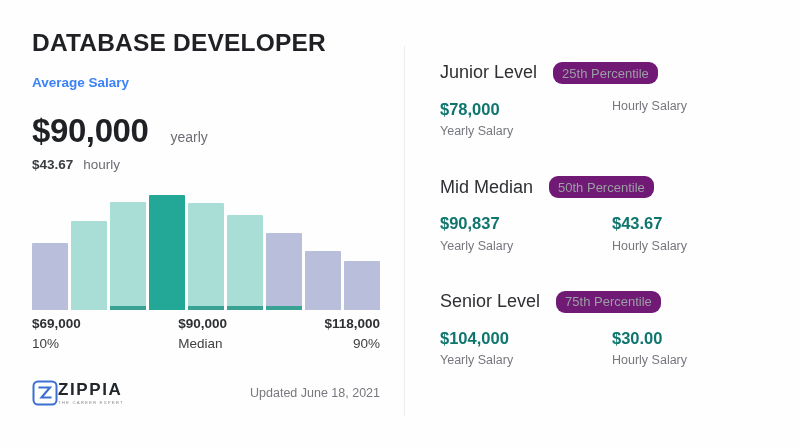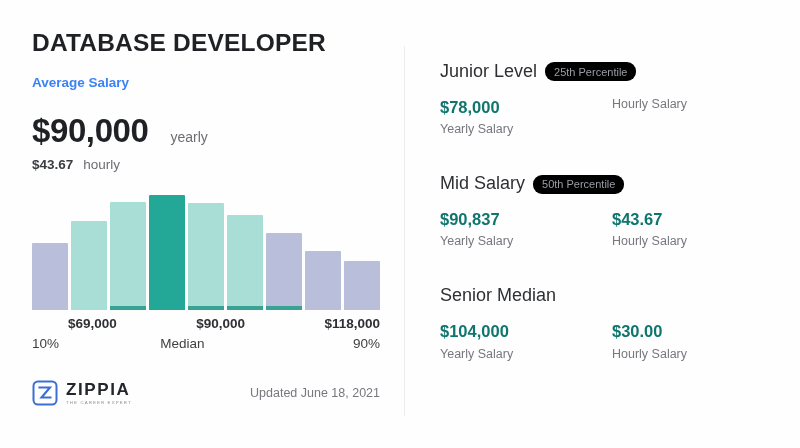--- a/index.html
+++ b/index.html
@@ -123,41 +123,39 @@
     justify-content: space-between;
   }
   .axis-col { display: flex; flex-direction: column; }
   .axis-col.mid { align-items: flex-start; }
   .axis-col.right { align-items: flex-end; }
   .axis-val {
     font-size: 13.5px;
     font-weight: 700;
     color: #2f3033;
     line-height: 1.45;
-    margin-left: 36px;
   }
   .axis-sub {
     font-size: 13.5px;
     color: #404040;
     line-height: 1.45;
   }
   
   .footer {
     position: absolute;
     left: 32px;
     top: 380px;
     width: 348px;
     display: flex;
     align-items: center;
     justify-content: space-between;
   }
   .logo {
     display: flex;
     align-items: center;
-    gap: 8px;
   }
   .logo-mark {
     width: 26px;
     height: 26px;
     flex: none;
   }
   .logo-text { display: flex; flex-direction: column; line-height: 1; }
   .logo-word {
     font-size: 17px;
     font-weight: 700;
@@ -179,33 +177,33 @@
     position: relative;
     width: 396px;
     height: 448px;
     box-sizing: border-box;
     padding: 62px 24px 0 36px;
   }
   .level-block { margin-bottom: 38px; }
   .level-head {
     display: flex;
     align-items: center;
-    gap: 8px;
+    gap: 16px;
     margin-bottom: 15px;
   }
   .level-name {
     font-size: 18px;
     font-weight: 400;
     color: #2f3033;
     line-height: 1.1;
   }
   .level-badge {
-    font-size: 11px;
+    font-size: 13px;
     color: #9b9ea3;
-    background: #000000;
+    background: #701a75;
     border-radius: 9px;
     padding: 3.5px 9px;
     white-space: nowrap;
   }
   .salary-row { display: flex; }
   .salary-col { width: 50%; }
   .salary-col.second { padding-left: 8px; }
   .salary-amount {
     font-size: 16.5px;
     font-weight: 700;
@@ -321,37 +319,38 @@
             <div class="salary-amount">$78,000</div>
             <div class="salary-caption">Yearly Salary</div>
           </div>
           <div class="salary-col second">
             <div class="salary-caption">Hourly Salary</div>
           </div>
         </div>
       </div>
       <div class="level-block">
         <div class="level-head">
-          <span class="level-name">Mid Salary</span>
+          <span class="level-name">Mid Median</span>
           <span class="level-badge">50th Percentile</span>
         </div>
         <div class="salary-row">
           <div class="salary-col">
             <div class="salary-amount">$90,837</div>
             <div class="salary-caption">Yearly Salary</div>
           </div>
           <div class="salary-col second">
             <div class="salary-amount">$43.67</div>
             <div class="salary-caption">Hourly Salary</div>
           </div>
         </div>
       </div>
       <div class="level-block">
         <div class="level-head">
-          <span class="level-name">Senior Median</span>
+          <span class="level-name">Senior Level</span>
+          <span class="level-badge">75th Percentile</span>
         </div>
         <div class="salary-row">
           <div class="salary-col">
             <div class="salary-amount">$104,000</div>
             <div class="salary-caption">Yearly Salary</div>
           </div>
           <div class="salary-col second">
             <div class="salary-amount">$30.00</div>
             <div class="salary-caption">Hourly Salary</div>
           </div>

